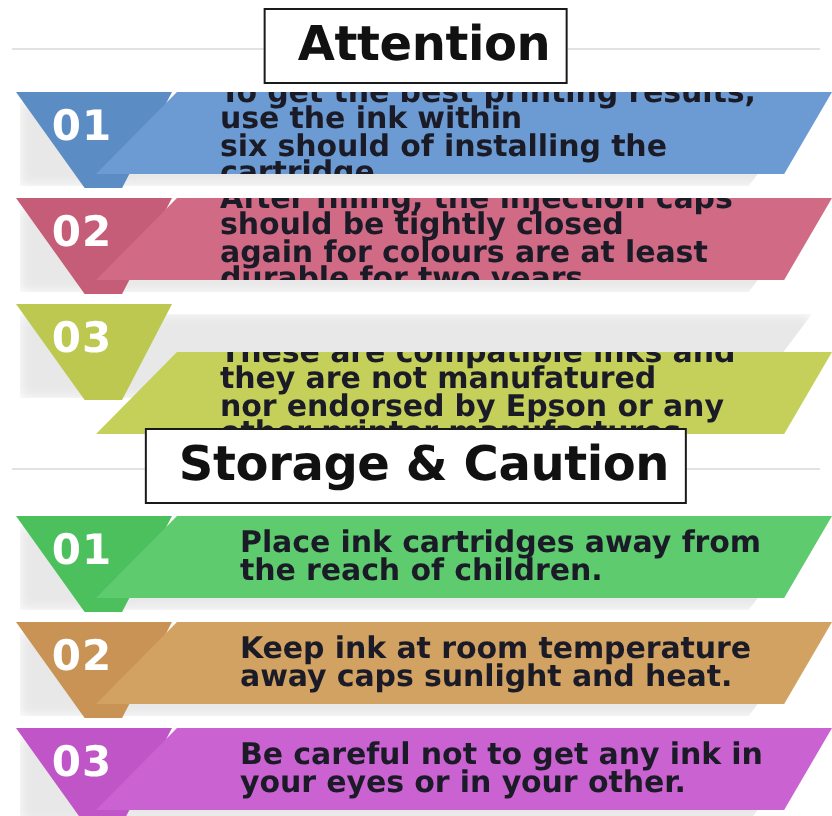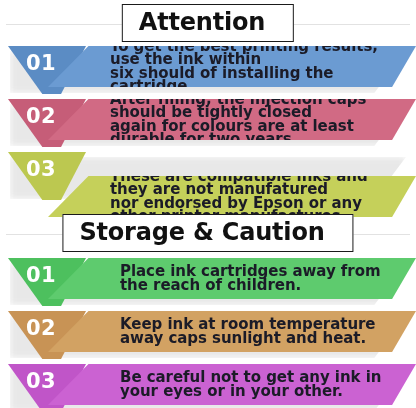--- a/index.html
+++ b/index.html
@@ -37,21 +37,21 @@
     height: 1px;
     background: #e2e2e2;
   }
   .head-box {
     position: absolute;
     top: 2px;
     left: 50%;
     transform: translateX(-50%);
     background: #ffffff;
     border: 1.6px solid #1a1a1a;
-    padding: 2px 28px 4px 16px;
+    padding: 2px 8px 4px 16px;
     box-sizing: border-box;
     display: flex;
     align-items: center;
     justify-content: center;
     height: 38px;
   }
   .head-box-title {
     font-family: "DejaVu Sans", sans-serif;
     font-weight: bold;
     font-size: 24px;

